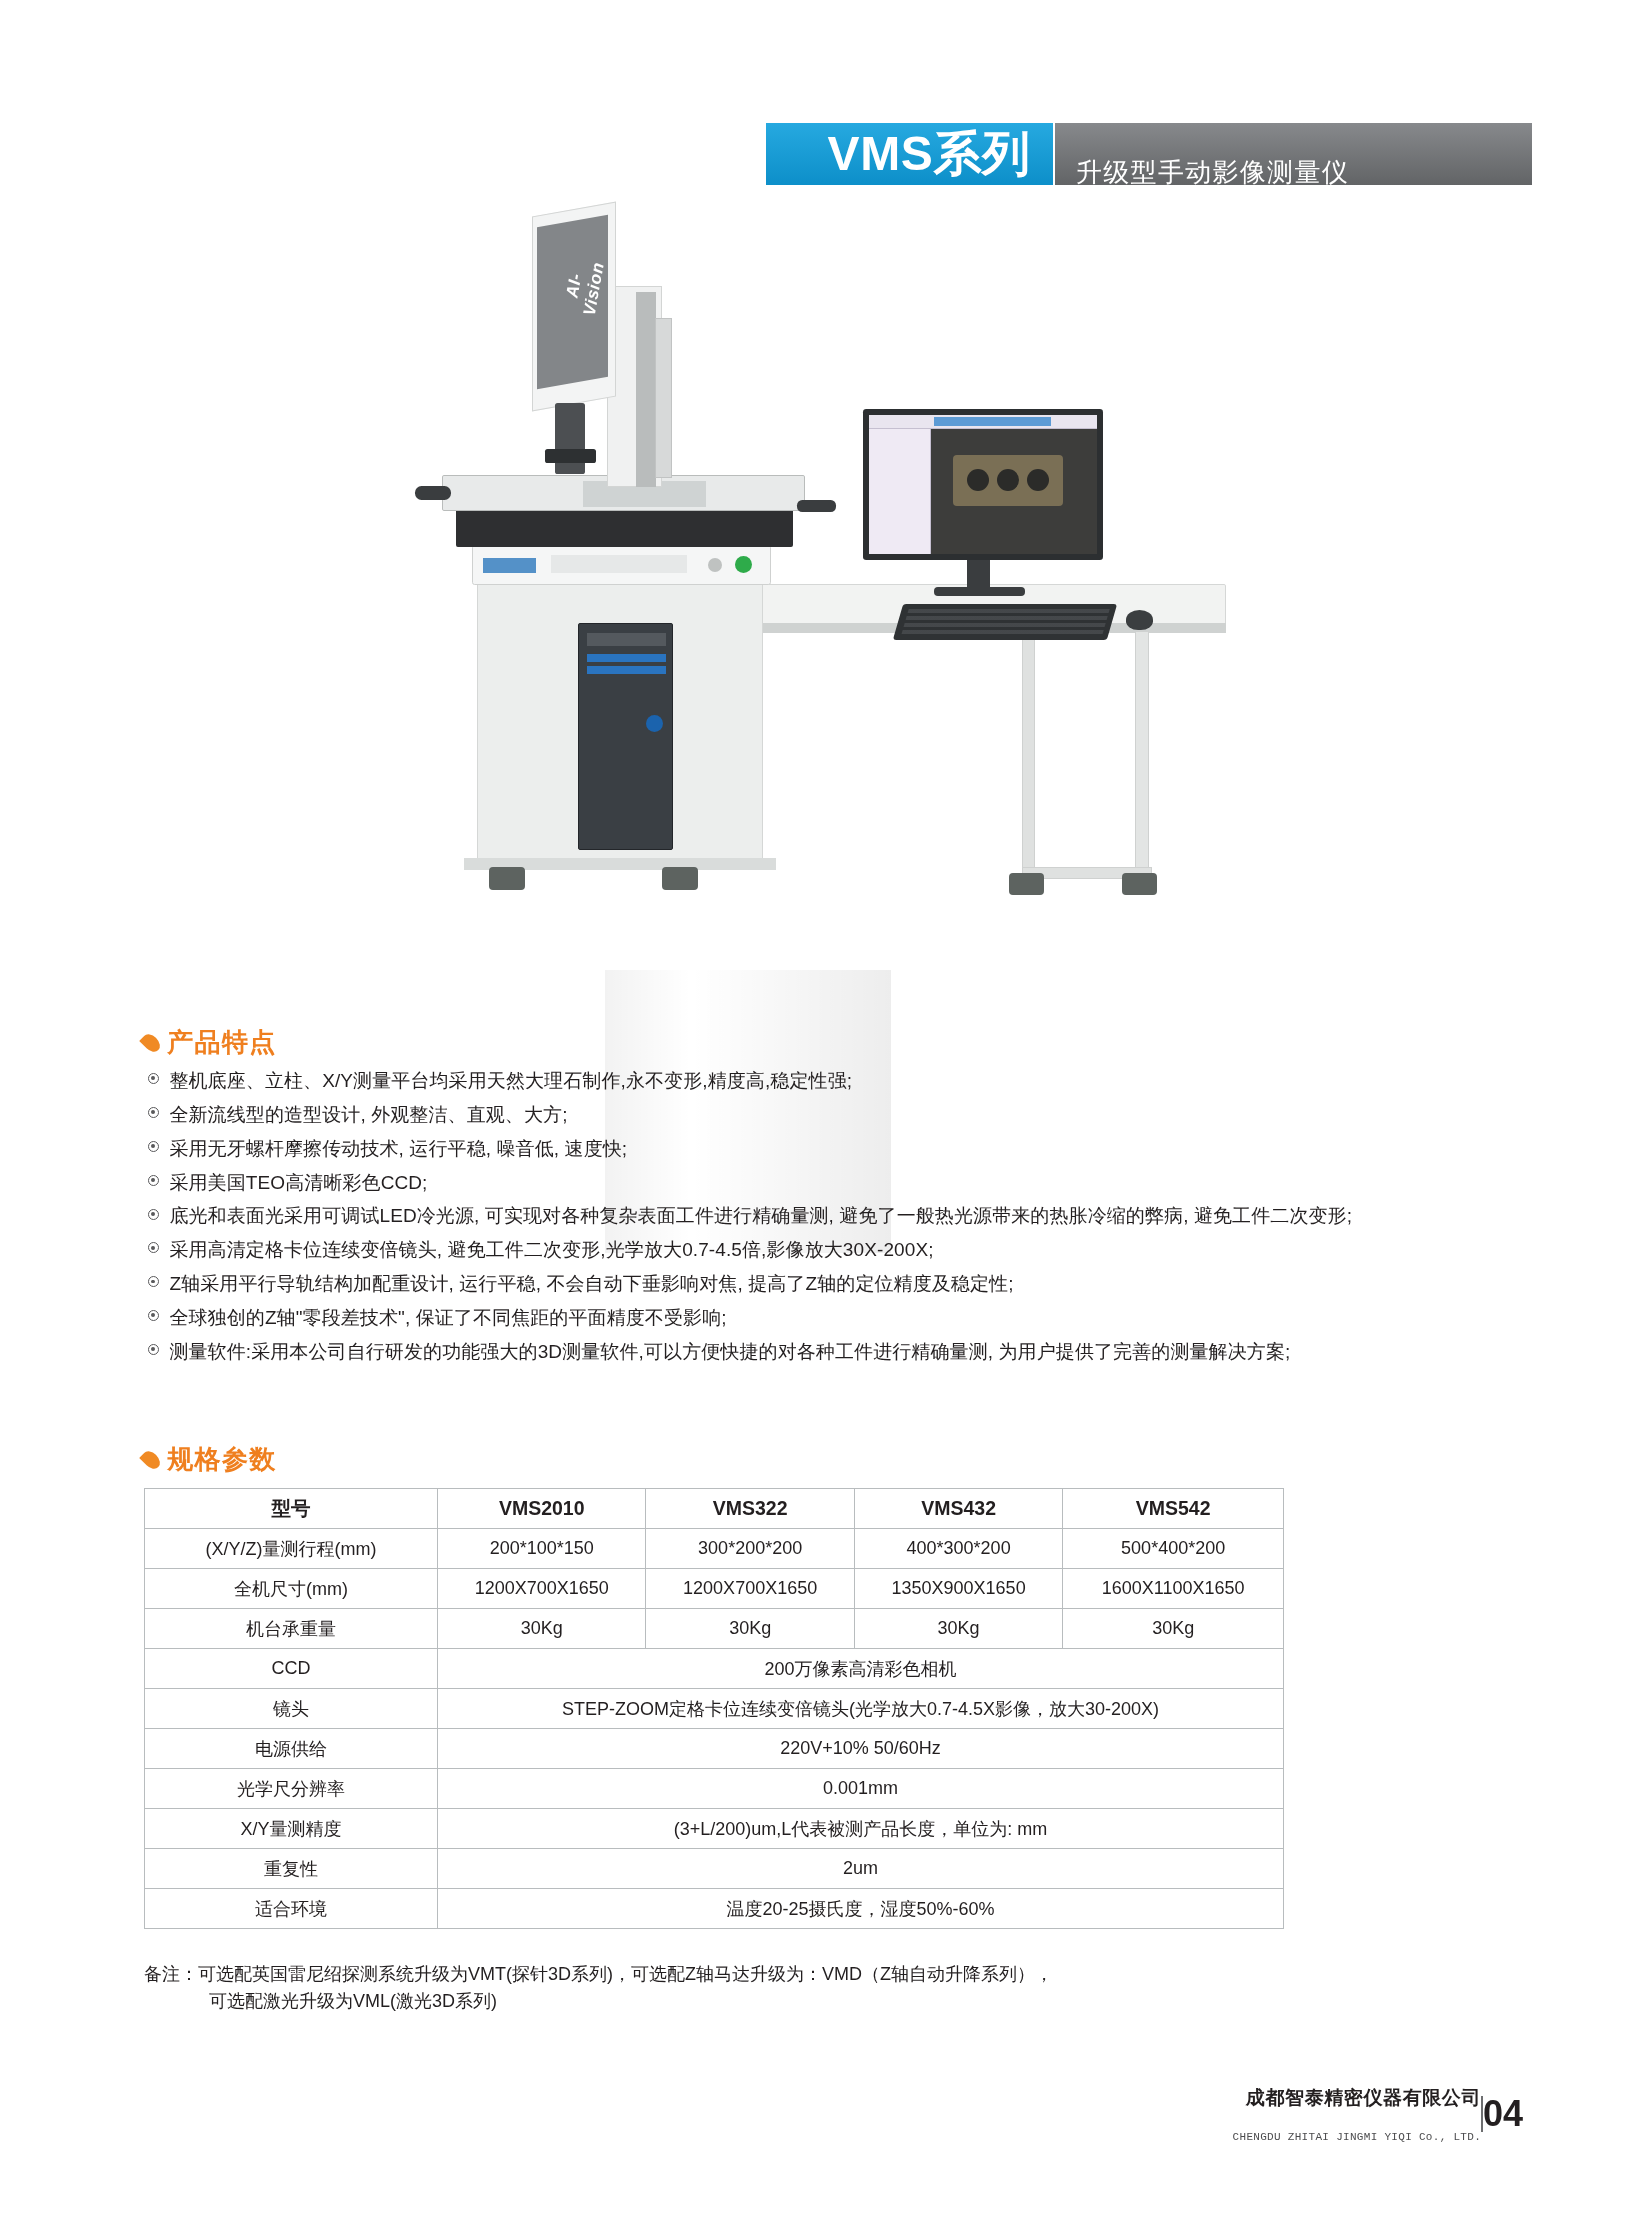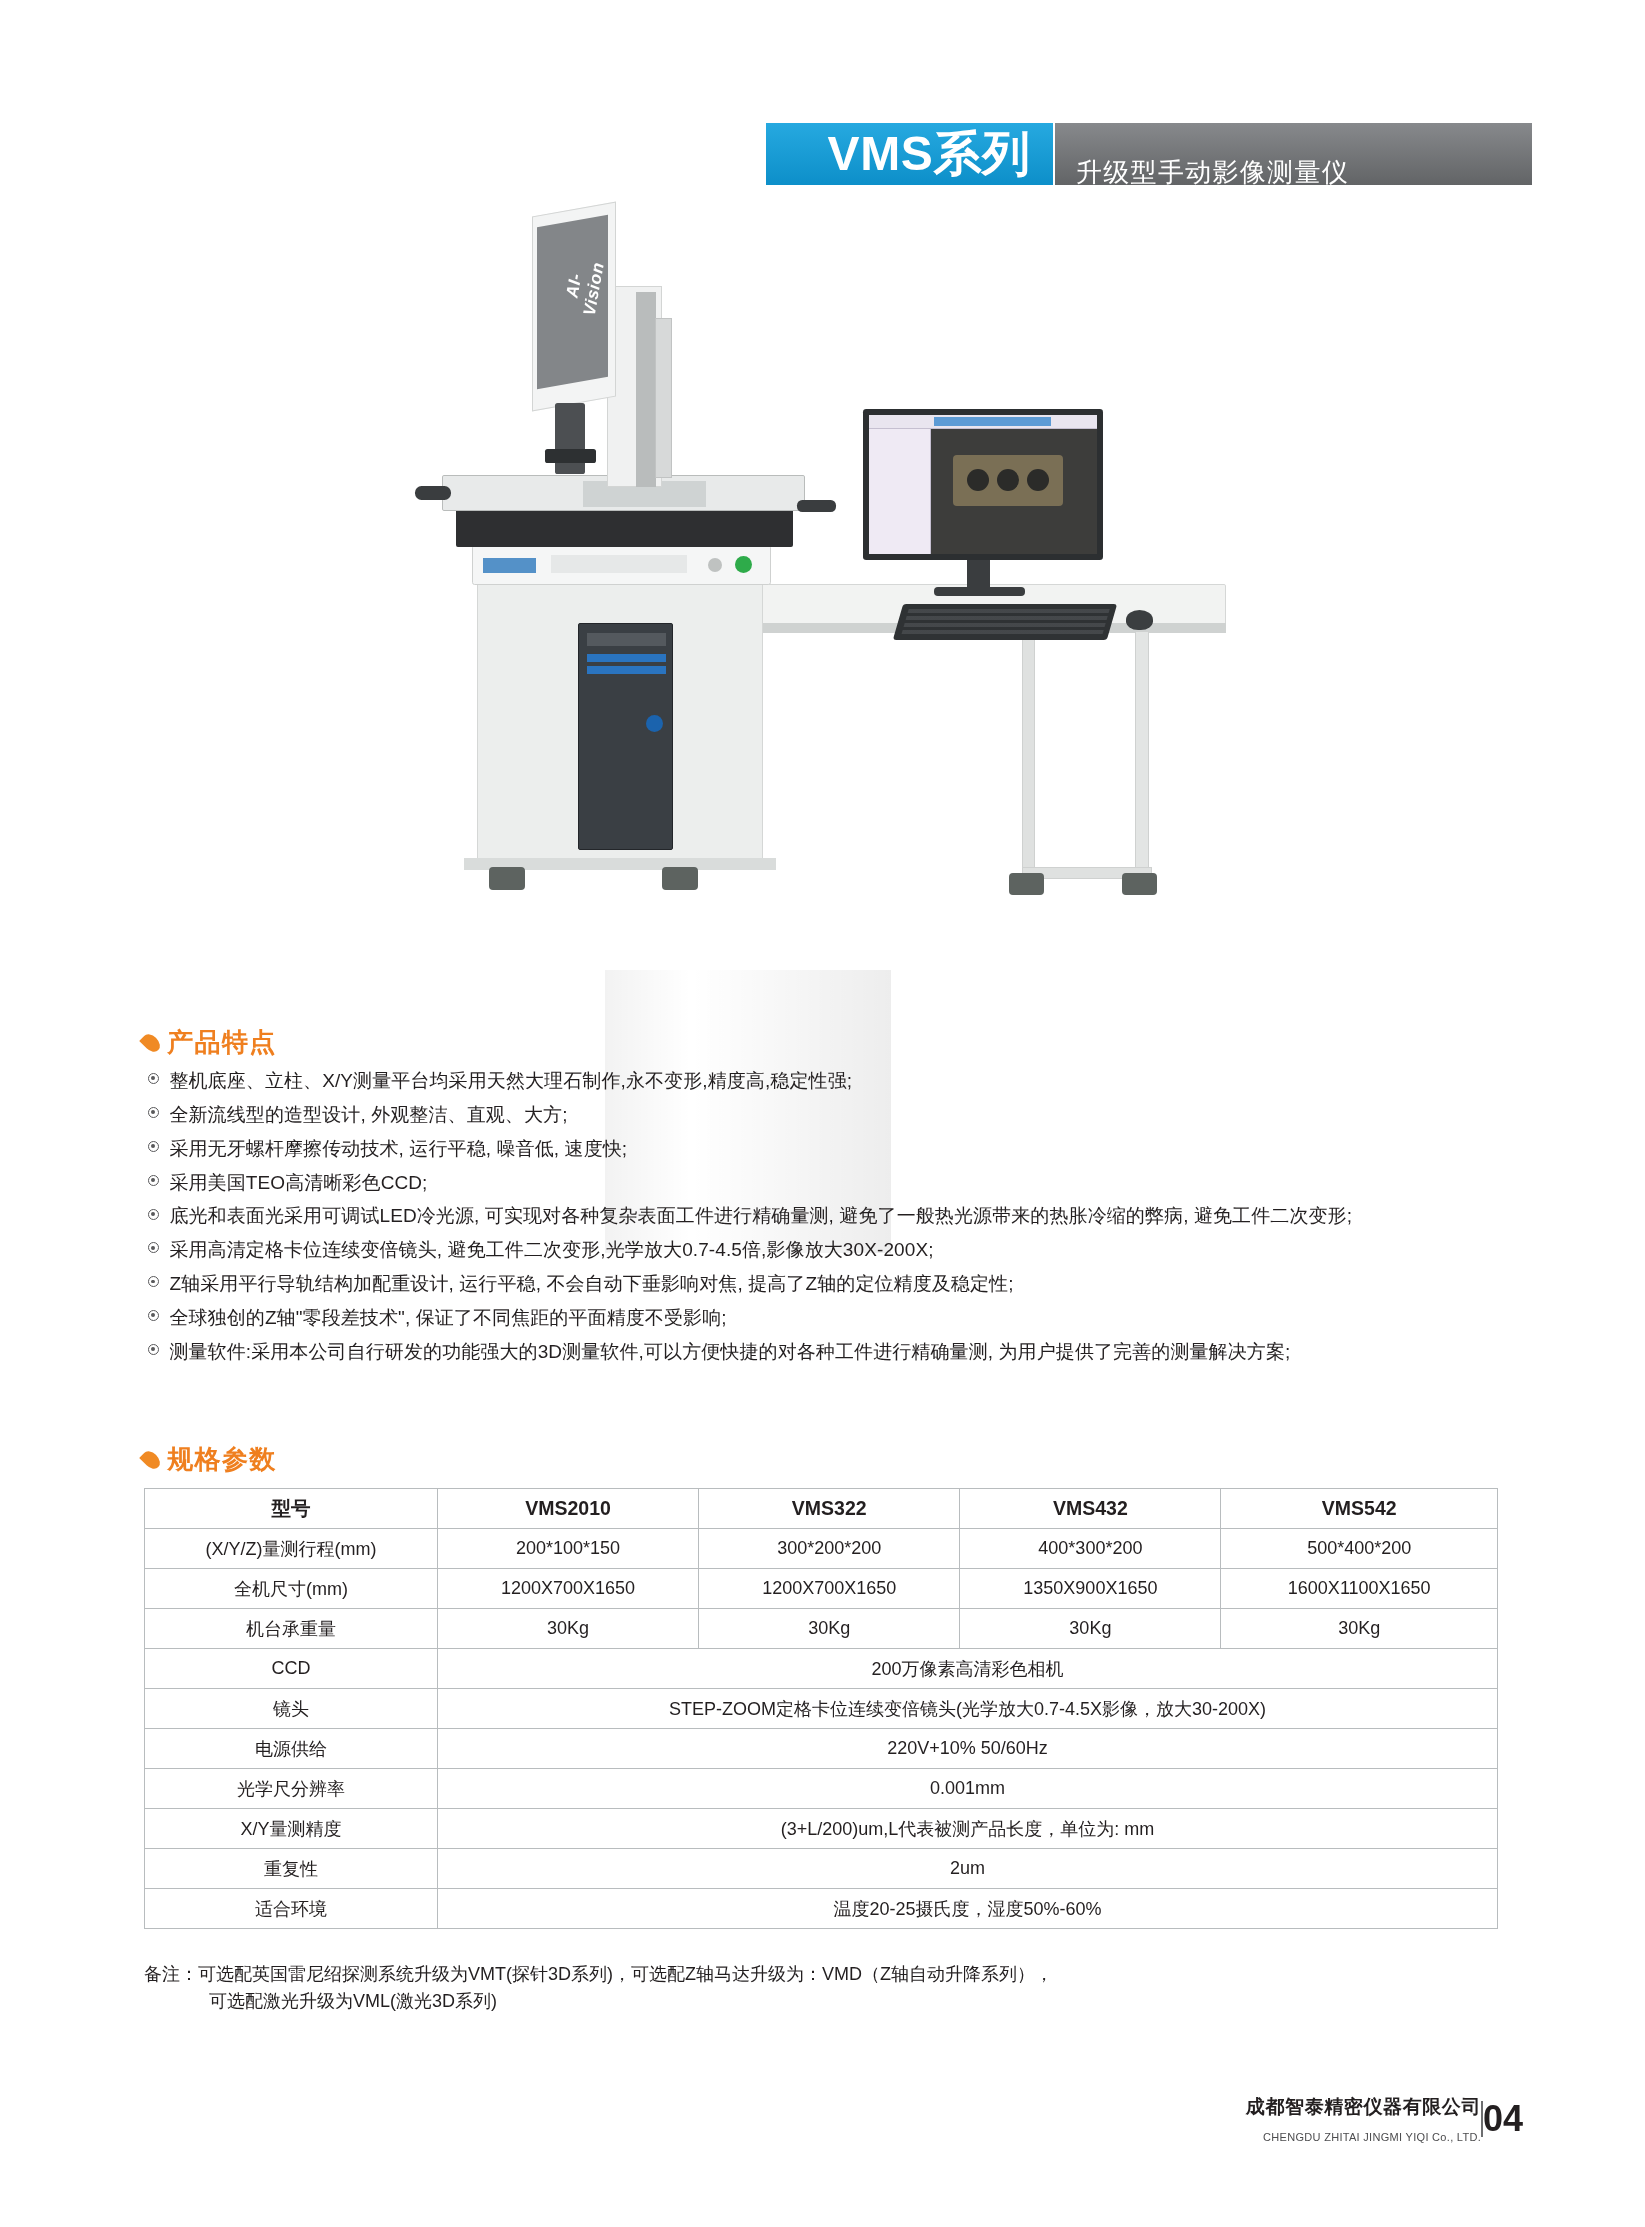--- a/index.html
+++ b/index.html
@@ -461,21 +461,21 @@
     line-height: 1.34;
     color: #231f20;
     letter-spacing: 0.1px;
   }
 
   
   .spec-table {
     position: absolute;
     left: 144px;
     top: 1488px;
-    width: 1354px;
+    width: 1140px;
     border-collapse: collapse;
     font-size: 18px;
   }
   .spec-table td, .spec-table th {
     border: 0.6px solid #b8bcbe;
     height: 40px;
     text-align: center;
     vertical-align: middle;
     padding: 2.6px 6.5px;
     font-weight: normal;
@@ -515,21 +515,22 @@
   .footer-cn {
     font-size: 19px;
     font-weight: bold;
     color: #231f20;
     letter-spacing: 0.6px;
   }
   .footer-en {
     font-size: 11px;
     color: #4c4c4e;
     letter-spacing: 0.3px;
-    margin-top: 11px;
+    margin-top: 20px;
+    font-family: Liberation Mono, monospace;
   }
   .footer-sep {
     width: 1.9px; height: 36px;
     background: #6d6e70;
   }
   .footer-page {
     font-size: 36px;
     font-weight: bold;
     color: #231f20;
   }

